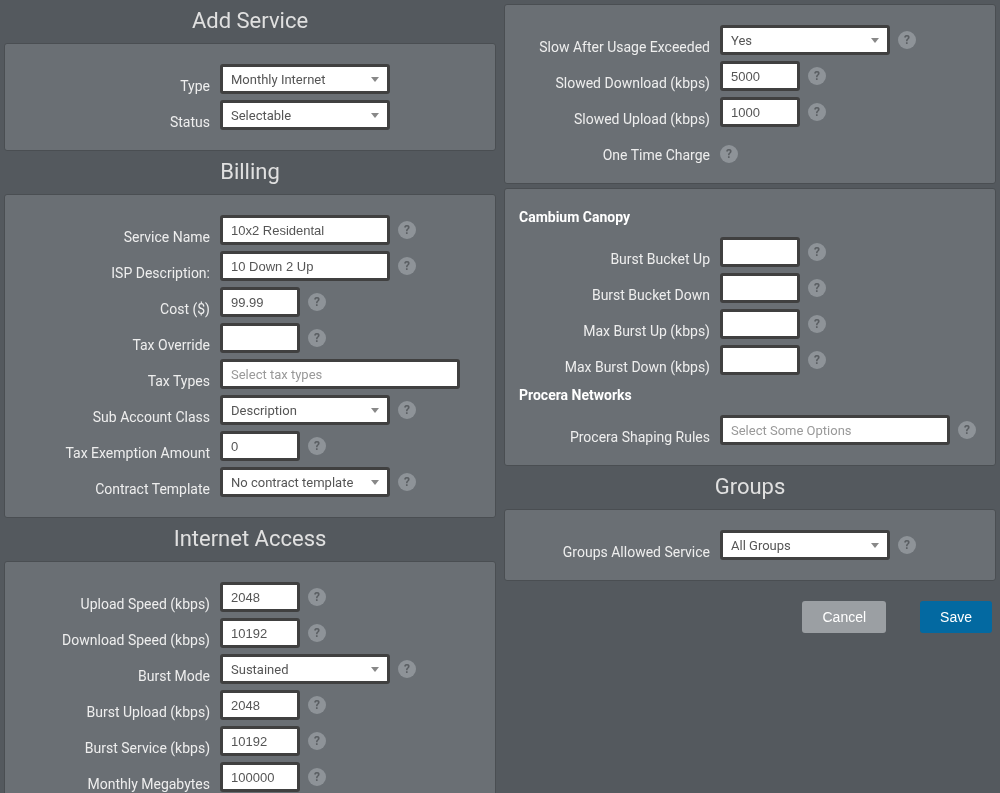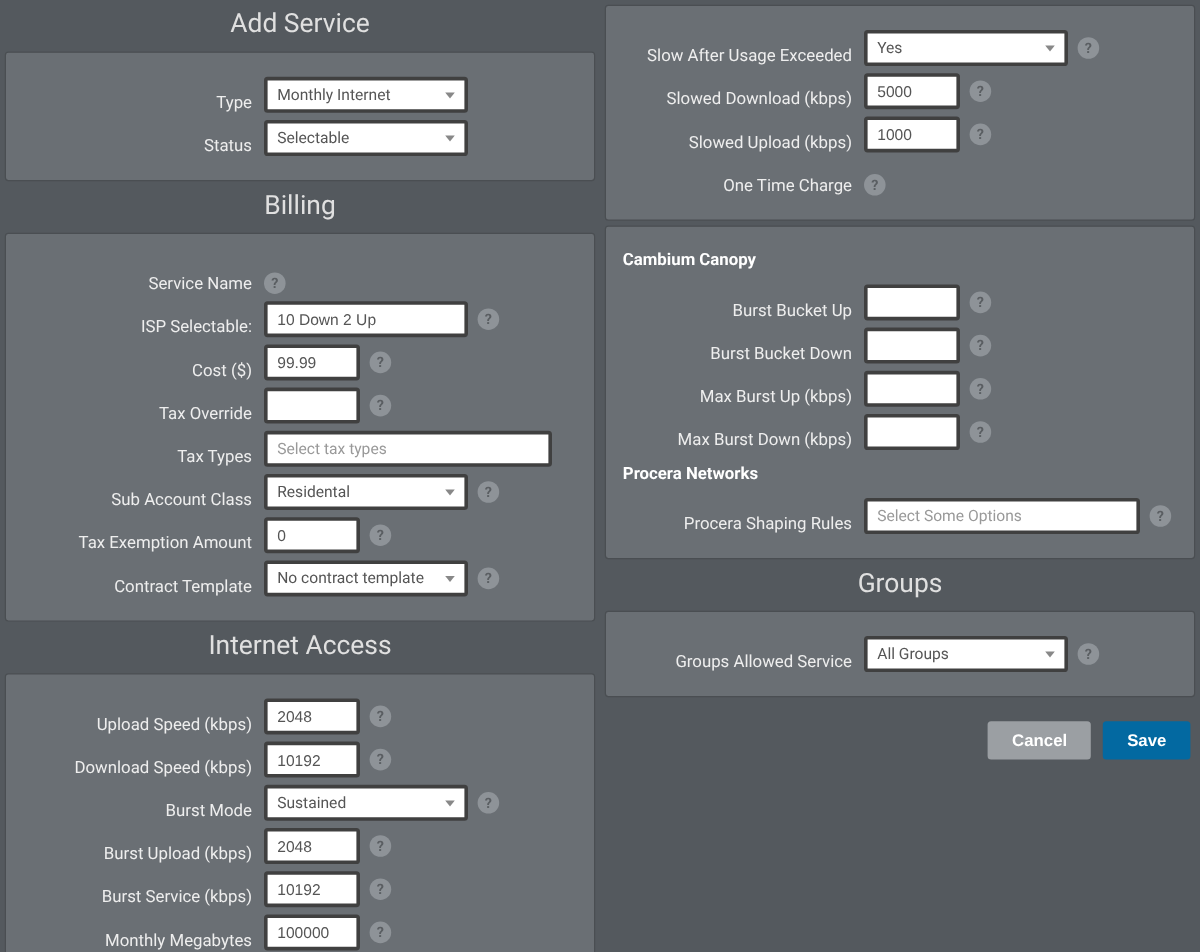--- a/index.html
+++ b/index.html
@@ -115,23 +115,24 @@
     justify-content: flex-end;
     gap: 10px;
     padding: 16px 4px 6px 4px;
   }
   .btn {
     border: none;
     border-radius: 3px;
     height: 32px;
     padding: 0 20px;
     font-size: 14px;
-    font-weight: 700;
+    font-weight: 400;
     cursor: pointer;
     color: #fff;
+    margin-left: 24px;
   }
   .btn-cancel { background: #9b9fa3; }
   .btn-save { background: #0369a1; }
 </style>
 </head>
 <body>
 
 <div class="columns">
 
   <div class="col">
@@ -156,25 +157,26 @@
           </div>
         </div>
       </div>
     </div>
 
     <div class="panel-title">Billing</div>
     <div class="panel">
       <div class="row">
         <div class="label">Service Name</div>
         <div class="control">
-          <span class="help">?</span>
-        </div>
-      </div>
-      <div class="row">
-        <div class="label">ISP Selectable:</div>
+          <input class="input w-txt-wide" value="10x2 Residental" style="">
+          <span class="help">?</span>
+        </div>
+      </div>
+      <div class="row">
+        <div class="label">ISP Description:</div>
         <div class="control">
           <input class="input w-txt-wide" value="10 Down 2 Up" style="">
           <span class="help">?</span>
         </div>
       </div>
       <div class="row">
         <div class="label">Cost ($)</div>
         <div class="control">
           <input class="input w-txt" value="99.99" style="">
           <span class="help">?</span>
@@ -192,21 +194,21 @@
         <div class="control">
           <div class="multi w-multi">
             <span>Select tax types</span>
           </div>
         </div>
       </div>
       <div class="row">
         <div class="label">Sub Account Class</div>
         <div class="control">
           <div class="select w-sel">
-            <span>Residental</span>
+            <span>Description</span>
             <span class="caret"></span>
           </div>
           <span class="help">?</span>
         </div>
       </div>
       <div class="row">
         <div class="label">Tax Exemption Amount</div>
         <div class="control">
           <input class="input w-txt" value="0" style="">
           <span class="help">?</span>

